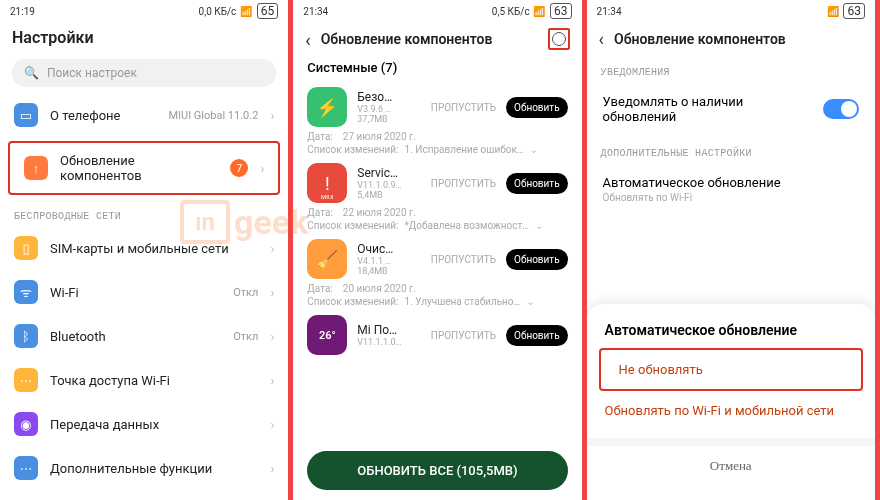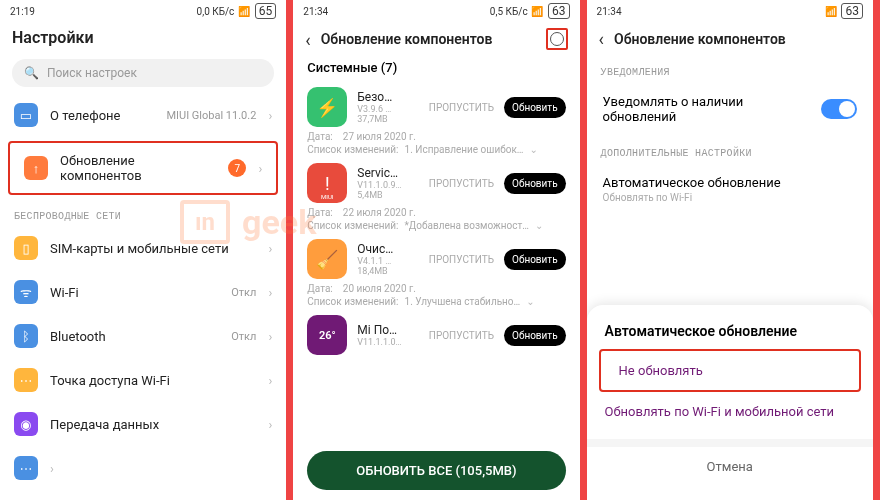--- a/index.html
+++ b/index.html
@@ -1,17 +1,17 @@
 <!DOCTYPE html>
 <html><head>
 <meta charset="utf-8">
 <style>
   * { box-sizing: border-box; margin: 0; padding: 0; font-family: -apple-system, BlinkMacSystemFont, "Segoe UI", Roboto, sans-serif; }
   body { background: #fff; width: 880px; height: 500px; overflow: hidden; display: flex; position: relative; }
-  .panel { width: 293.3px; height: 500px; border-right: 7px solid #ef4444; background: #fff; overflow: hidden; position: relative; }
+  .panel { width: 293.3px; height: 500px; border-right: 5px solid #ef4444; background: #fff; overflow: hidden; position: relative; }
   .panel:last-child { border-right: none; }
   .statusbar { display: flex; justify-content: space-between; align-items: center; padding: 4px 10px; font-size: 10px; color: #333; height: 22px; }
   .statusbar .right { display: flex; gap: 4px; align-items: center; }
   .sb-batt { border: 1px solid #555; border-radius: 3px; padding: 0 3px; font-size: 12px; }
   .header { display: flex; align-items: center; padding: 6px 12px; gap: 10px; }
   .title { font-size: 16px; font-weight: 600; color: #222; }
   .back { font-size: 18px; color: #333; }
   .gear { width: 22px; height: 22px; border: 2px solid #e03020; display: flex; align-items: center; justify-content: center; border-radius: 2px; }
   .gear-inner { width: 14px; height: 14px; border: 1.5px solid #555; border-radius: 50%; position: relative; }
   .search { margin: 6px 12px; background: #f1f1f1; border-radius: 18px; padding: 7px 12px; display: flex; align-items: center; gap: 8px; color: #999; font-size: 12px; }
@@ -48,25 +48,25 @@
   .btn-upd { background: #000000; color: #fff; border: none; border-radius: 14px; padding: 5px 8px; font-size: 10px; }
   .meta { font-size: 10px; color: #aaa; padding: 4px 0 2px; display: flex; gap: 10px; }
   .changelog { font-size: 10px; color: #aaa; white-space: nowrap; overflow: hidden; text-overflow: ellipsis; display:flex; align-items:center; gap:6px;}
   .update-all { position: absolute; bottom: 10px; left: 14px; right: 14px; background: #14532d; color: #fff; border: none; border-radius: 22px; padding: 12px; font-size: 13px; font-weight: 500; }
   
   .p3-row { padding: 12px 16px; display: flex; align-items: center; justify-content: space-between; font-size: 13px; gap: 7px; }
   .toggle { width: 36px; height: 20px; background: #3a8dff; border-radius: 10px; position: relative; }
   .toggle::after { content: ""; width: 16px; height: 16px; background: #fff; border-radius: 50%; position: absolute; right: 2px; top: 2px; }
   .sheet { position: absolute; bottom: 0; left: 0; right: 0; background: #fff; border-radius: 16px 16px 0 0; box-shadow: 0 -2px 12px rgba(0,0,0,0.1); padding: 14px 0; }
   .sheet-title { font-size: 14px; font-weight: 600; padding: 4px 18px 10px; }
-  .sheet-opt { padding: 12px 18px; font-size: 13px; color: #701a75; }
+  .sheet-opt { padding: 12px 18px; font-size: 13px; color: #c2410c; }
   .sheet-opt.blue { color: #3a8dff; }
-  .sheet-cancel { text-align: center; padding: 12px; font-size: 13px; color: #666; border-top: 8px solid #f5f5f5; margin-top: 8px; }
+  .sheet-cancel { text-align: center; padding: 12px; font-size: 13px; color: #666; border-top: 8px solid #f5f5f5; margin-top: 8px; font-family: Liberation Serif, serif; }
   .sub { font-size: 10px; color: #aaa; }
-  .watermark { position: absolute; top: 200px; left: 180px; opacity: 0.25; color: #ff7b3d; font-size: 34px; font-weight: 700; display:flex; align-items:center; gap:12px;}
+  .watermark { position: absolute; top: 200px; left: 180px; opacity: 0.25; color: #ff7b3d; font-size: 34px; font-weight: 700; display:flex; align-items:center; gap:4px;}
   .watermark .box{width:50px;height:44px;border:4px solid #ff7b3d;border-radius:4px;display:flex;align-items:center;justify-content:center;font-size:24px;}
 </style>
 </head>
 <body>
 
 <div class="panel">
   <div class="statusbar">
     <span>21:19</span>
     <div class="right">
       <span>0,0 КБ/с</span>
@@ -116,20 +116,21 @@
     <span class="label">Точка доступа Wi-Fi</span>
     <span class="chev">›</span>
   </div>
   <div class="row">
     <div class="icon ic-data">◉</div>
     <span class="label">Передача данных</span>
     <span class="chev">›</span>
   </div>
   <div class="row">
     <div class="icon ic-more">⋯</div>
+    <span class="label">Дополнительные функции</span>
     <span class="chev">›</span>
   </div>
 </div>
 
 <div class="panel">
   <div class="statusbar">
     <span>21:34</span>
     <div class="right">
       <span>0,5 КБ/с</span>
       <span>📶</span>

